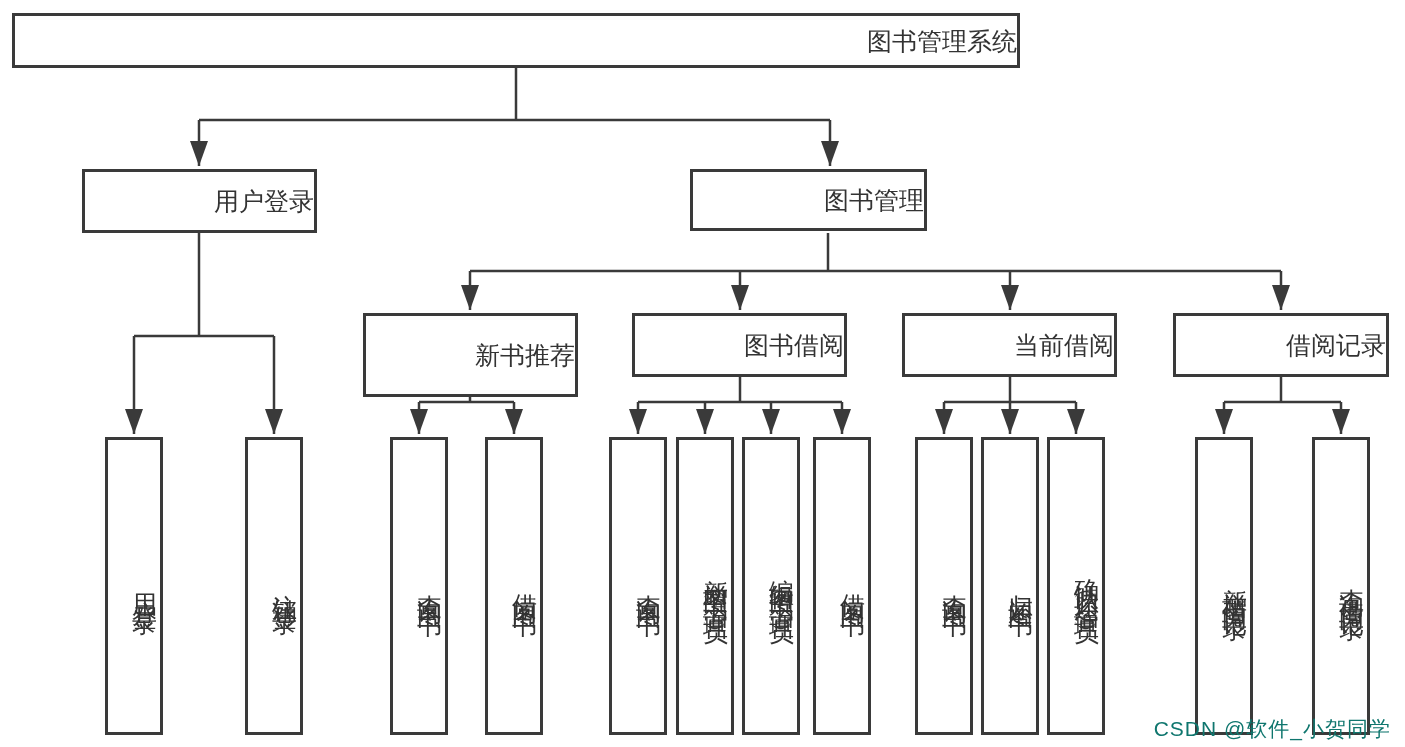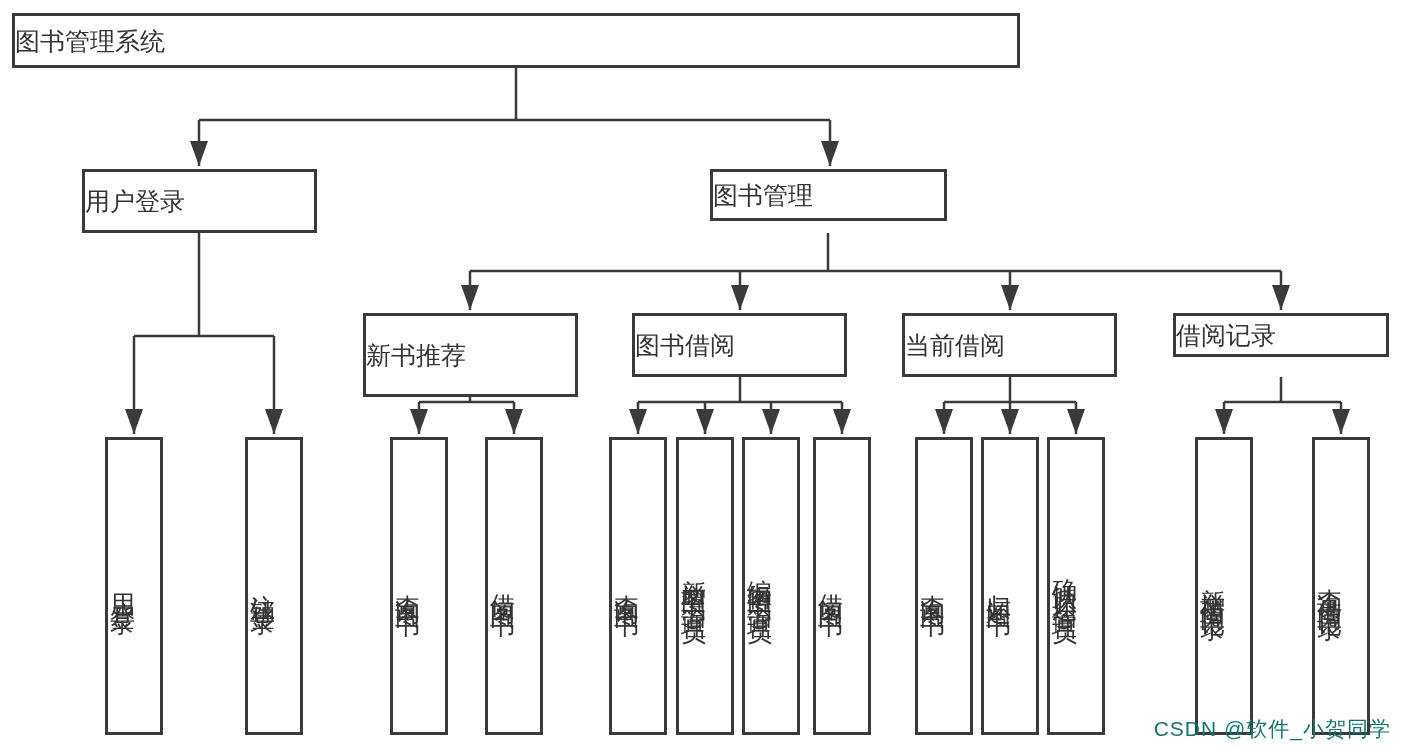--- a/index.html
+++ b/index.html
@@ -4,21 +4,21 @@
 <style>
   html,body{margin:0;padding:0;background:#ffffff;}
   #canvas{
     position:relative;width:1405px;height:747px;background:#ffffff;overflow:hidden;
     font-family:"Liberation Sans","DejaVu Sans",sans-serif;color:#333333;
   }
   svg.wires{position:absolute;left:0;top:0;z-index:1;}
   .node{
     position:absolute;box-sizing:border-box;z-index:2;
     border:3px solid #3a3a3a;background:#ffffff;
-    display:flex;align-items:center;justify-content:flex-start;
+    display:flex;align-items:center;justify-content:flex-end;
     font-size:25px;line-height:1.2;color:#333333;white-space:nowrap;
   }
   .node.v span{
     writing-mode:vertical-rl;text-orientation:mixed;
     letter-spacing:6px;
   }
   .watermark{
     position:absolute;right:14px;bottom:4px;z-index:6;
     font-size:21px;letter-spacing:1px;color:#0f766e;
   }
@@ -85,34 +85,34 @@
     </g>
   </svg>
 
   <div class="node" style="left:12px;top:13px;width:1008px;height:55px">
     <span>图书管理系统</span>
   </div>
 
   <div class="node" style="left:82px;top:169px;width:235px;height:64px">
     <span>用户登录</span>
   </div>
-  <div class="node" style="left:710px;top:169px;width:237px;height:52px">
+  <div class="node" style="left:690px;top:169px;width:237px;height:62px">
     <span>图书管理</span>
   </div>
 
   <div class="node" style="left:363px;top:313px;width:215px;height:84px">
     <span>新书推荐</span>
   </div>
   <div class="node" style="left:632px;top:313px;width:215px;height:64px">
     <span>图书借阅</span>
   </div>
   <div class="node" style="left:902px;top:313px;width:215px;height:64px">
     <span>当前借阅</span>
   </div>
-  <div class="node" style="left:1173px;top:313px;width:216px;height:44px">
+  <div class="node" style="left:1173px;top:313px;width:216px;height:64px">
     <span>借阅记录</span>
   </div>
 
   <div class="node v" style="left:105px;top:437px;width:58px;height:298px">
     <span>用户登录</span>
   </div>
   <div class="node v" style="left:245px;top:437px;width:58px;height:298px">
     <span>注销登录</span>
   </div>
 

